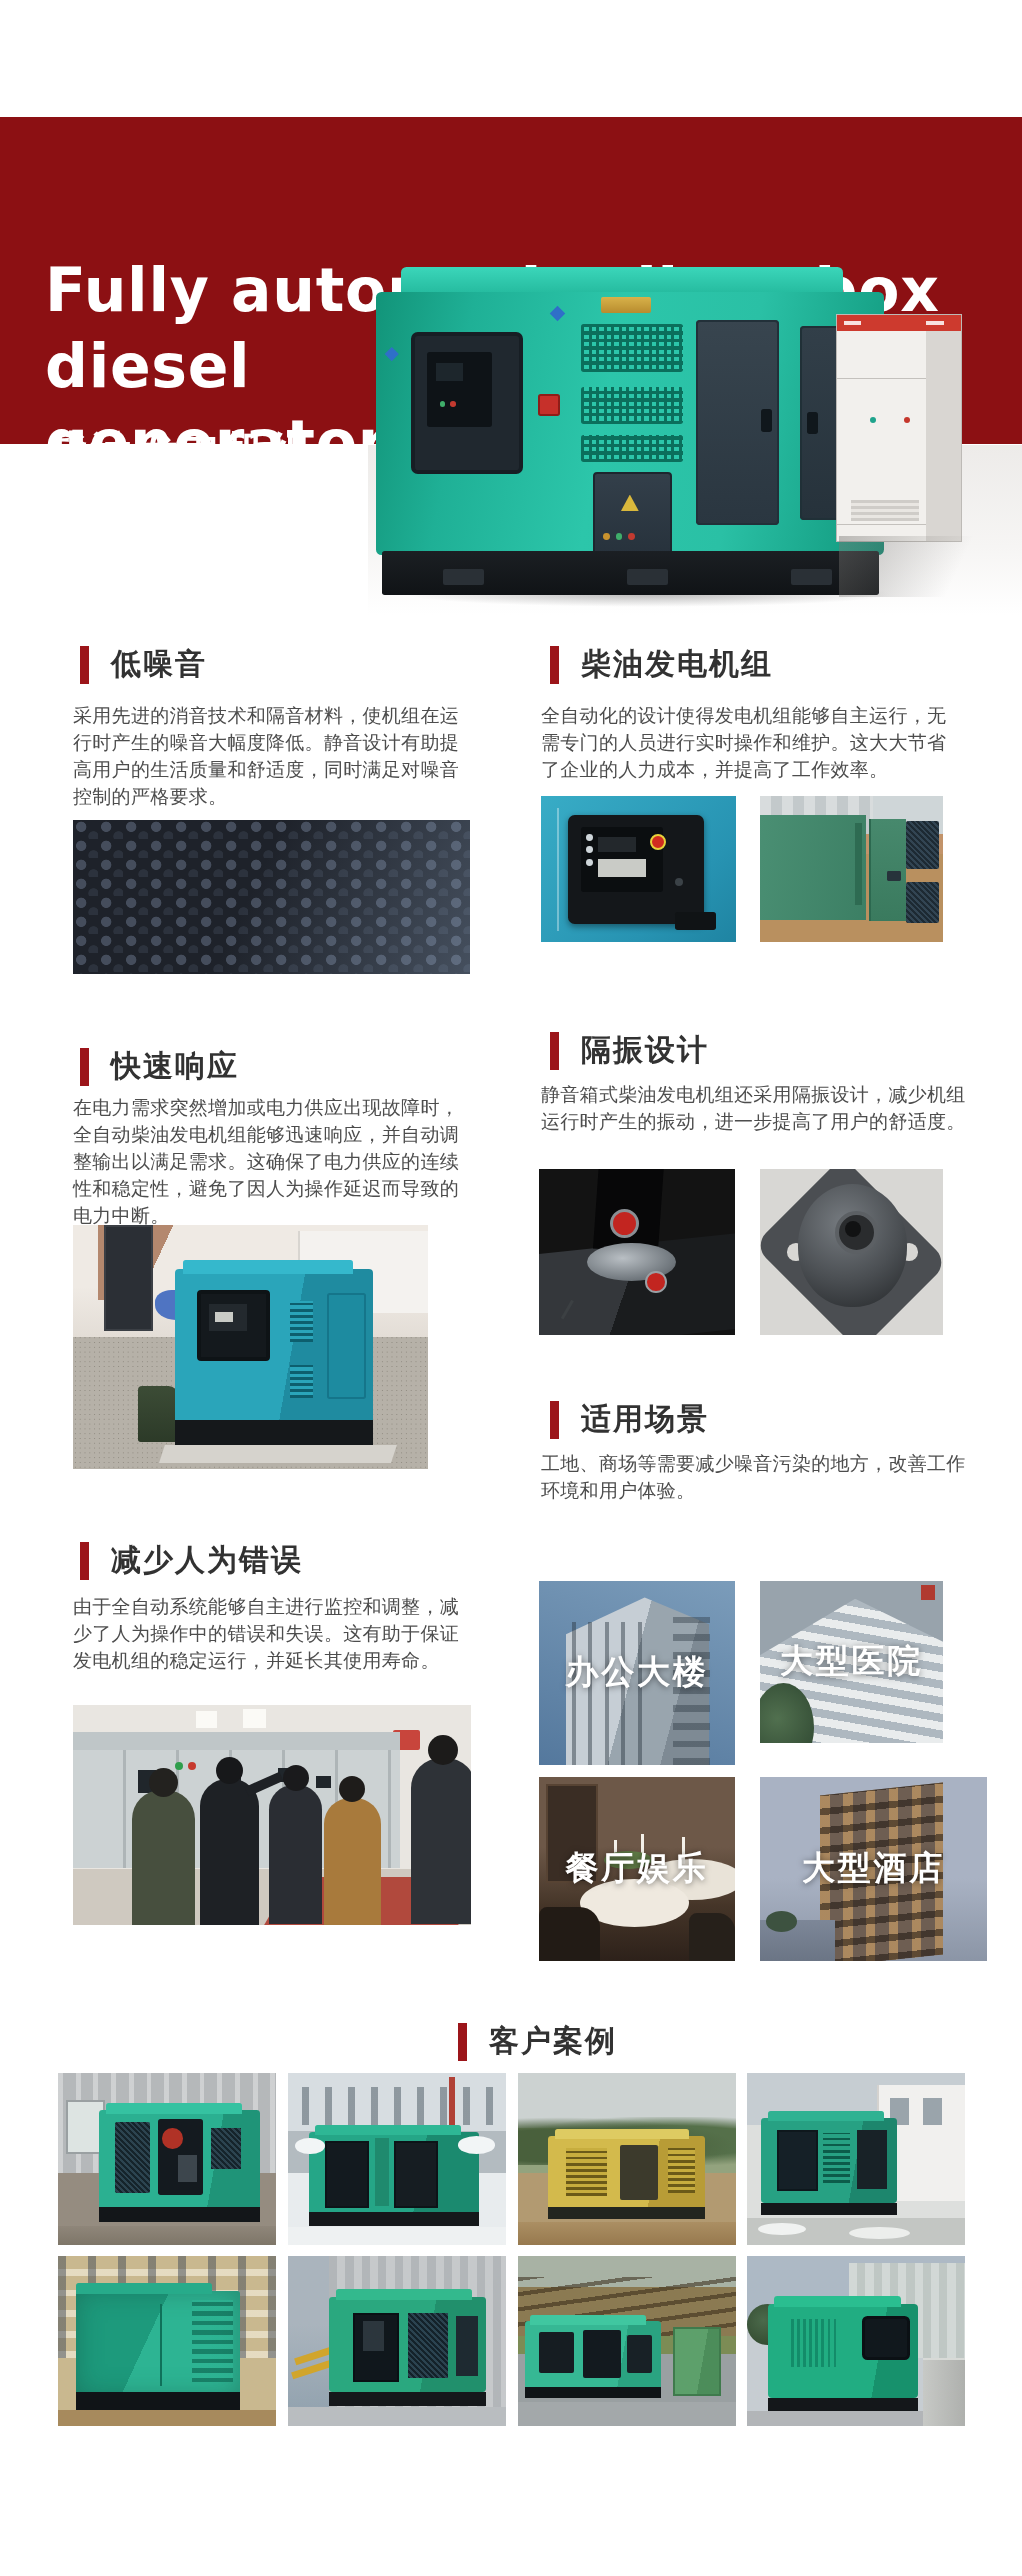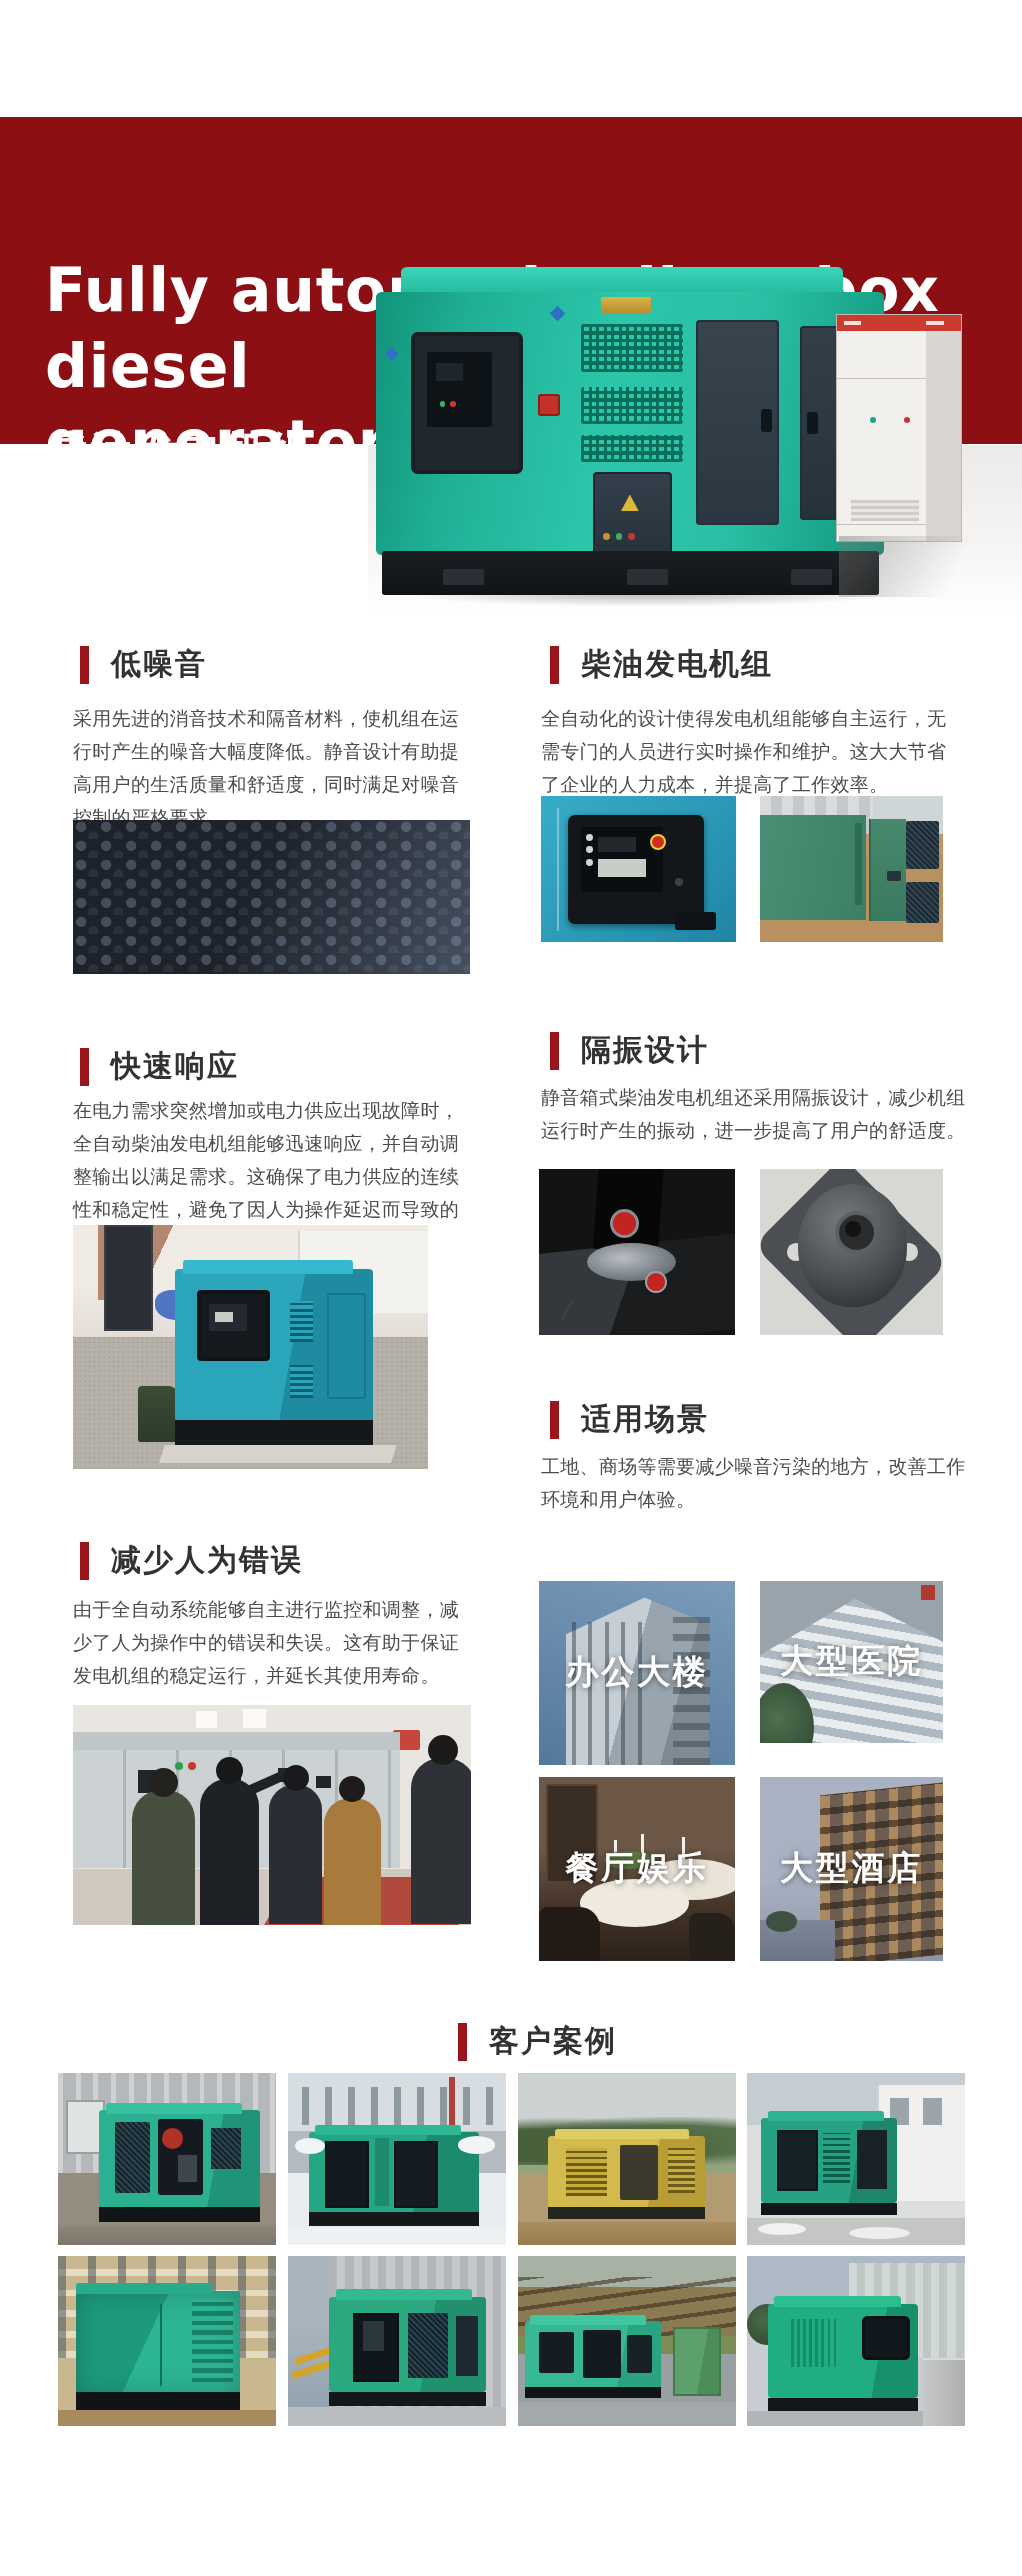--- a/index.html
+++ b/index.html
@@ -11,21 +11,21 @@
   
   #banner{position:absolute;left:0;top:117px;width:1023px;height:327px;background:#8c1013;}
   .t-en{position:absolute;left:45px;top:135px;width:941px;color:#fff;font-weight:bold;
         font-size:60px;line-height:76px;letter-spacing:0.7px;}
   .t-zh{position:absolute;left:46px;top:308px;color:#fff;font-weight:bold;
         font-size:42px;line-height:53px;letter-spacing:2.7px;}
   
   .sh{position:absolute;display:flex;align-items:center;}
   .sh .bar{width:8.9px;height:38px;background:#9c151a;margin-right:22px;}
   .sh h2{margin:0;font-size:30px;font-weight:bold;color:#323232;letter-spacing:2px;}
-  .body-txt{position:absolute;font-size:19px;line-height:33px;color:#4d4d4d;letter-spacing:0.3px;}
+  .body-txt{position:absolute;font-size:19px;line-height:27px;color:#4d4d4d;letter-spacing:0.3px;}
   .tile-lbl{position:absolute;left:0;right:0;top:50%;transform:translateY(-52%);text-align:center;
         color:#fff;font-size:33px;font-weight:bold;letter-spacing:2.7px;text-shadow:0 1.4px 6.8px rgba(0,0,0,.5);}
 </style>
 </head>
 <body>
 
 <div id="page">
 
   <div id="banner">
     <div class="t-en">
@@ -204,21 +204,21 @@
     <div style="left:102px;top:82px;width:102px;height:41px;border-radius:50%;background:#e9e3d8;"></div>
     <div style="left:41px;top:102px;width:109px;height:48px;border-radius:50%;background:#efe9df;"></div>
     <div style="left:75px;top:63px;width:3.4px;height:27px;background:#f4f1ea;"></div>
     <div style="left:102px;top:57px;width:3.4px;height:29px;background:#f4f1ea;"></div>
     <div style="left:143px;top:60px;width:3.4px;height:27px;background:#f4f1ea;"></div>
     <div style="left:65px;top:74px;width:48px;height:17.7px;border-radius:50%;background:#5f7a46;"></div>
     <div style="left:0px;top:130px;width:61px;height:55px;border-radius:8.2px 20.5px 0 0;background:#221b15;"></div>
     <div style="left:150px;top:136px;width:46px;height:48px;border-radius:8.2px 17.7px 0 0;background:#26201a;"></div>
     <div class="tile-lbl">餐厅娱乐</div>
   </div>
-  <div class="ph" style="left:760px;top:1777px;width:183px;height:184px;">
+  <div class="ph" style="left:760px;top:1777px;width:183px;height:184px;padding-left:44px;">
     <div style="left:0;top:0;right:0;bottom:0;background:linear-gradient(180deg,#a9b2c3 0 55%,#8b95a6 100%);"></div>
     <div style="left:60px;top:12.3px;width:123px;height:172px;background:#6e5e52;transform:skewY(-6deg);background-image:repeating-linear-gradient(0deg,rgba(30,22,16,.55) 0 6.8px,rgba(0,0,0,0) 6.8px 19px),repeating-linear-gradient(90deg,rgba(222,172,106,.55) 0 9.5px,rgba(0,0,0,0) 9.5px 23px);"></div>
     <div style="left:0;top:143px;width:75px;height:41px;background:linear-gradient(180deg,#7d8798,#6b7585);"></div>
     <div style="left:5.5px;top:134px;width:31px;height:20.5px;border-radius:50%;background:#3d5240;"></div>
     <div class="tile-lbl">大型酒店</div>
   </div>
 
   <div class="sh" style="left:80px;top:1540px;">
     <span class="bar"></span>
     <h2>减少人为错误</h2>

